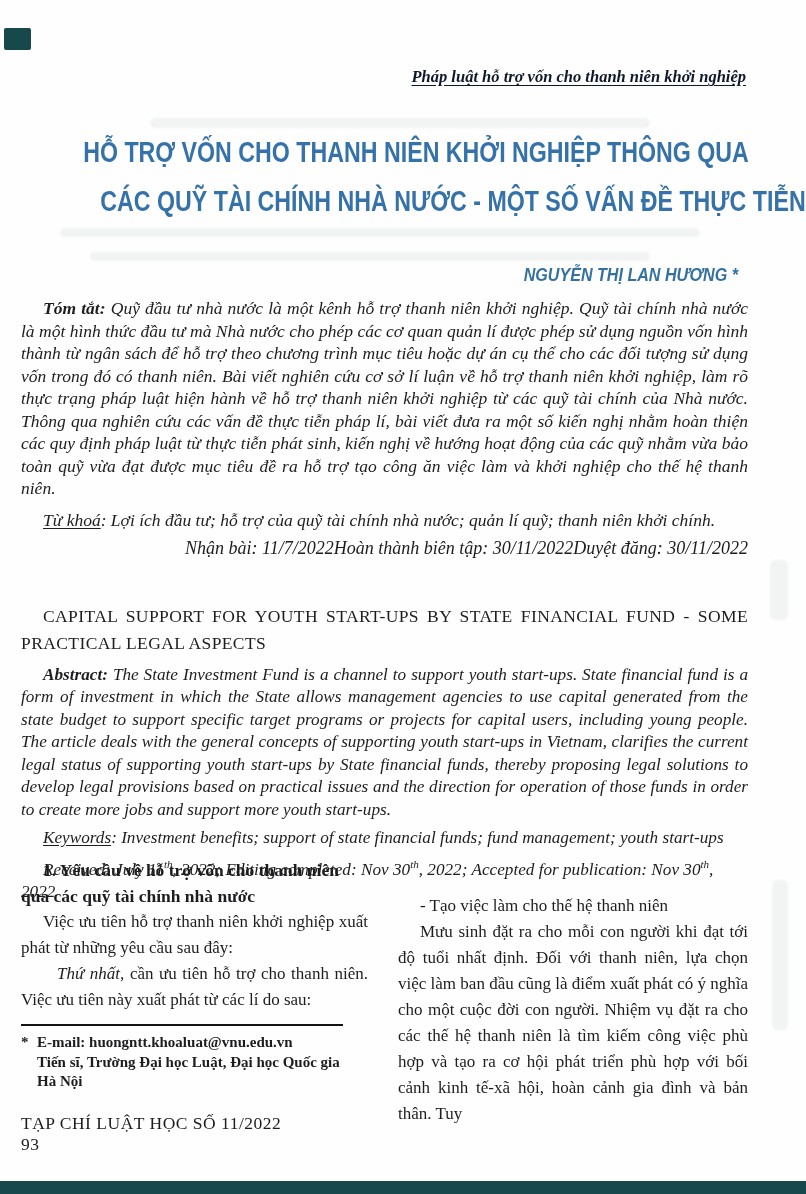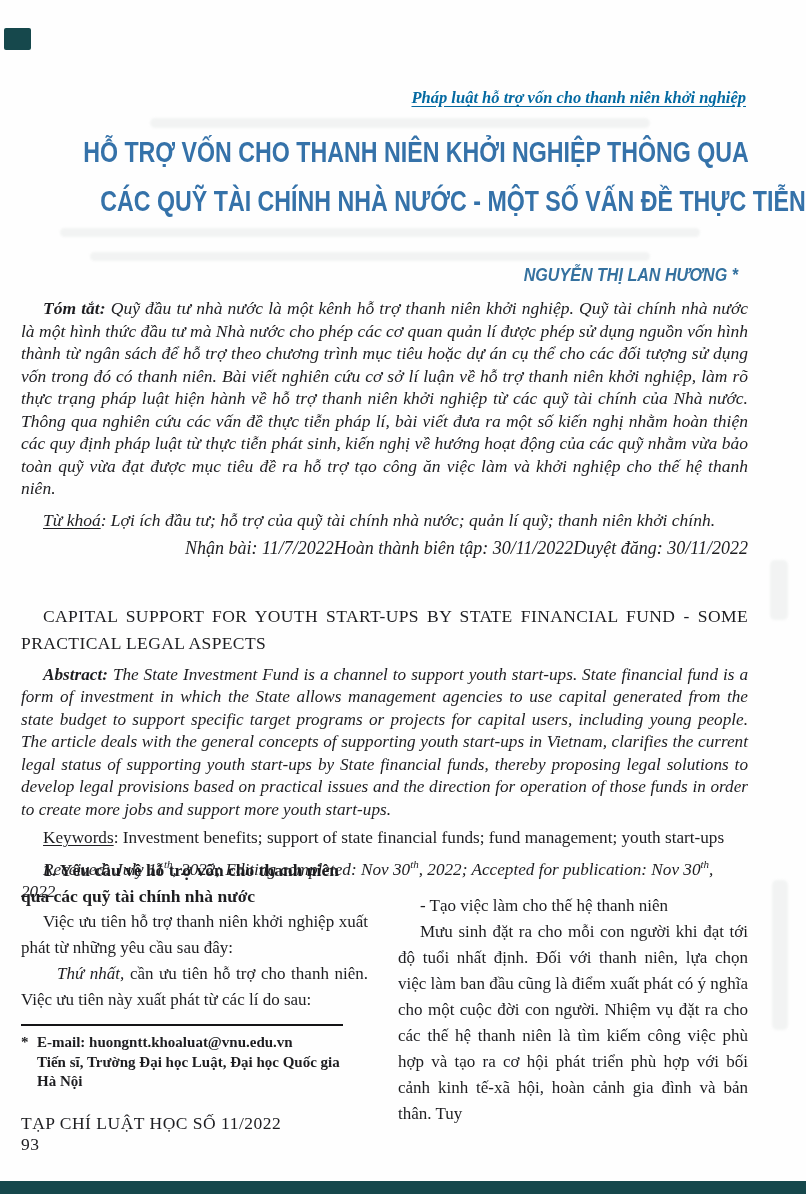--- a/index.html
+++ b/index.html
@@ -8,23 +8,23 @@
     background:#fefefe;overflow:hidden;
     font-family:"Liberation Serif","DejaVu Serif",serif;
     color:#1d1d20;
   }
   
   .edge-mark{position:absolute;left:4px;top:28px;width:27px;height:22px;background:#16484c;border-radius:2px;}
   .bottom-bar{position:absolute;left:0;top:1181px;width:806px;height:13px;background:#16484c;}
   .bleed{position:absolute;background:#dfe3e2;opacity:.38;border-radius:5px;filter:blur(1.2px);}
   
   .running-head{
-    position:absolute;top:88px;right:60px;
+    position:absolute;top:67px;right:60px;
     font-size:16.5px;font-weight:bold;font-style:italic;
-    color:#0369a1;text-decoration:underline;text-underline-offset:3px;
+    color:#0f172a;text-decoration:underline;text-underline-offset:3px;
   }
   
   .title-wrap{position:absolute;top:130px;left:0;width:704px;text-align:center;line-height:45px;}
   .title-line{
     display:inline-block;white-space:nowrap;
     font-family:"Liberation Sans","DejaVu Sans",sans-serif;
     font-weight:bold;font-size:29px;color:#3572a9;
     transform:scaleX(0.8);transform-origin:50% 50%;
     letter-spacing:0px;
   }
@@ -44,21 +44,21 @@
   .u{text-decoration:underline;text-underline-offset:2px;}
   .dates-row{
     display:flex;justify-content:flex-end;
     font-style:italic;font-size:18px;margin-top:7px;padding-left:30px;
   }
   .title-en{font-size:17.5px;line-height:27px;letter-spacing:.4px;margin-top:10px;}
   .title-en .l1{text-align:justify;text-align-last:justify;text-indent:22px;margin-top:44px;}
   .title-en .l2{text-align:left;}
   .abstract-en{font-style:italic;font-size:17.2px;line-height:22.5px;text-indent:22px;margin-top:7px;}
   .abstract-en .lbl{font-weight:bold;}
-  .keywords-en{font-size:17.2px;line-height:22px;margin-top:6px;text-indent:22px;}
+  .keywords-en{font-style:italic;font-size:17.2px;line-height:22px;margin-top:6px;text-indent:22px;}
   .received-en{font-style:italic;font-size:17.2px;line-height:22px;margin-top:4px;text-indent:22px;}
   .received-en sup{font-size:11px;}
   
   .col{position:absolute;top:857px;font-size:17px;line-height:26px;}
   .col-left{left:21px;width:347px;}
   .col-right{left:398px;width:350px;margin-top:36px;}
   .sec-heading{font-weight:bold;font-size:17.5px;text-indent:22px;text-align:left;}
   .body-p{text-indent:22px;margin:0;}
   .it{font-style:italic;margin-left:14px;}
   

